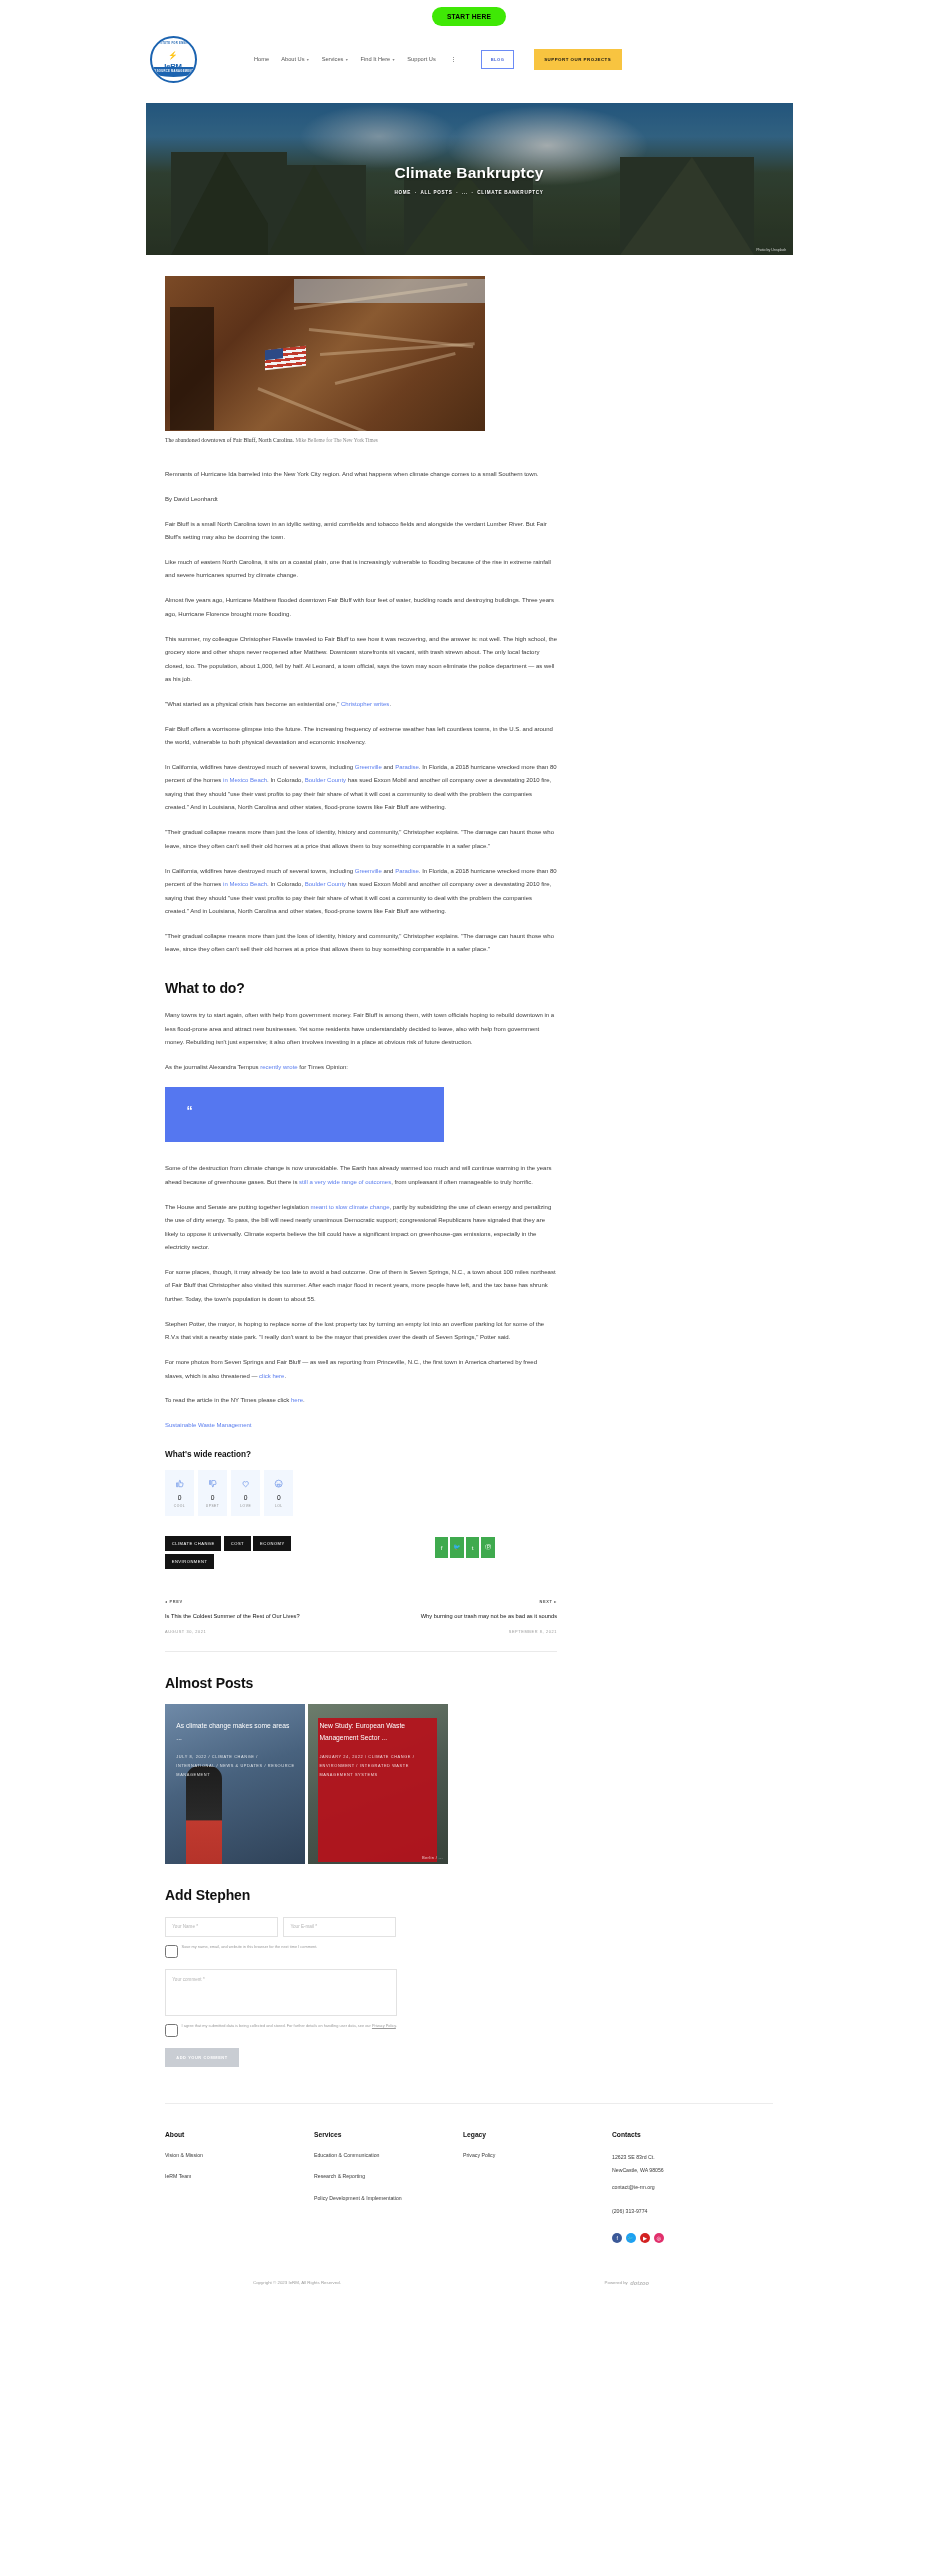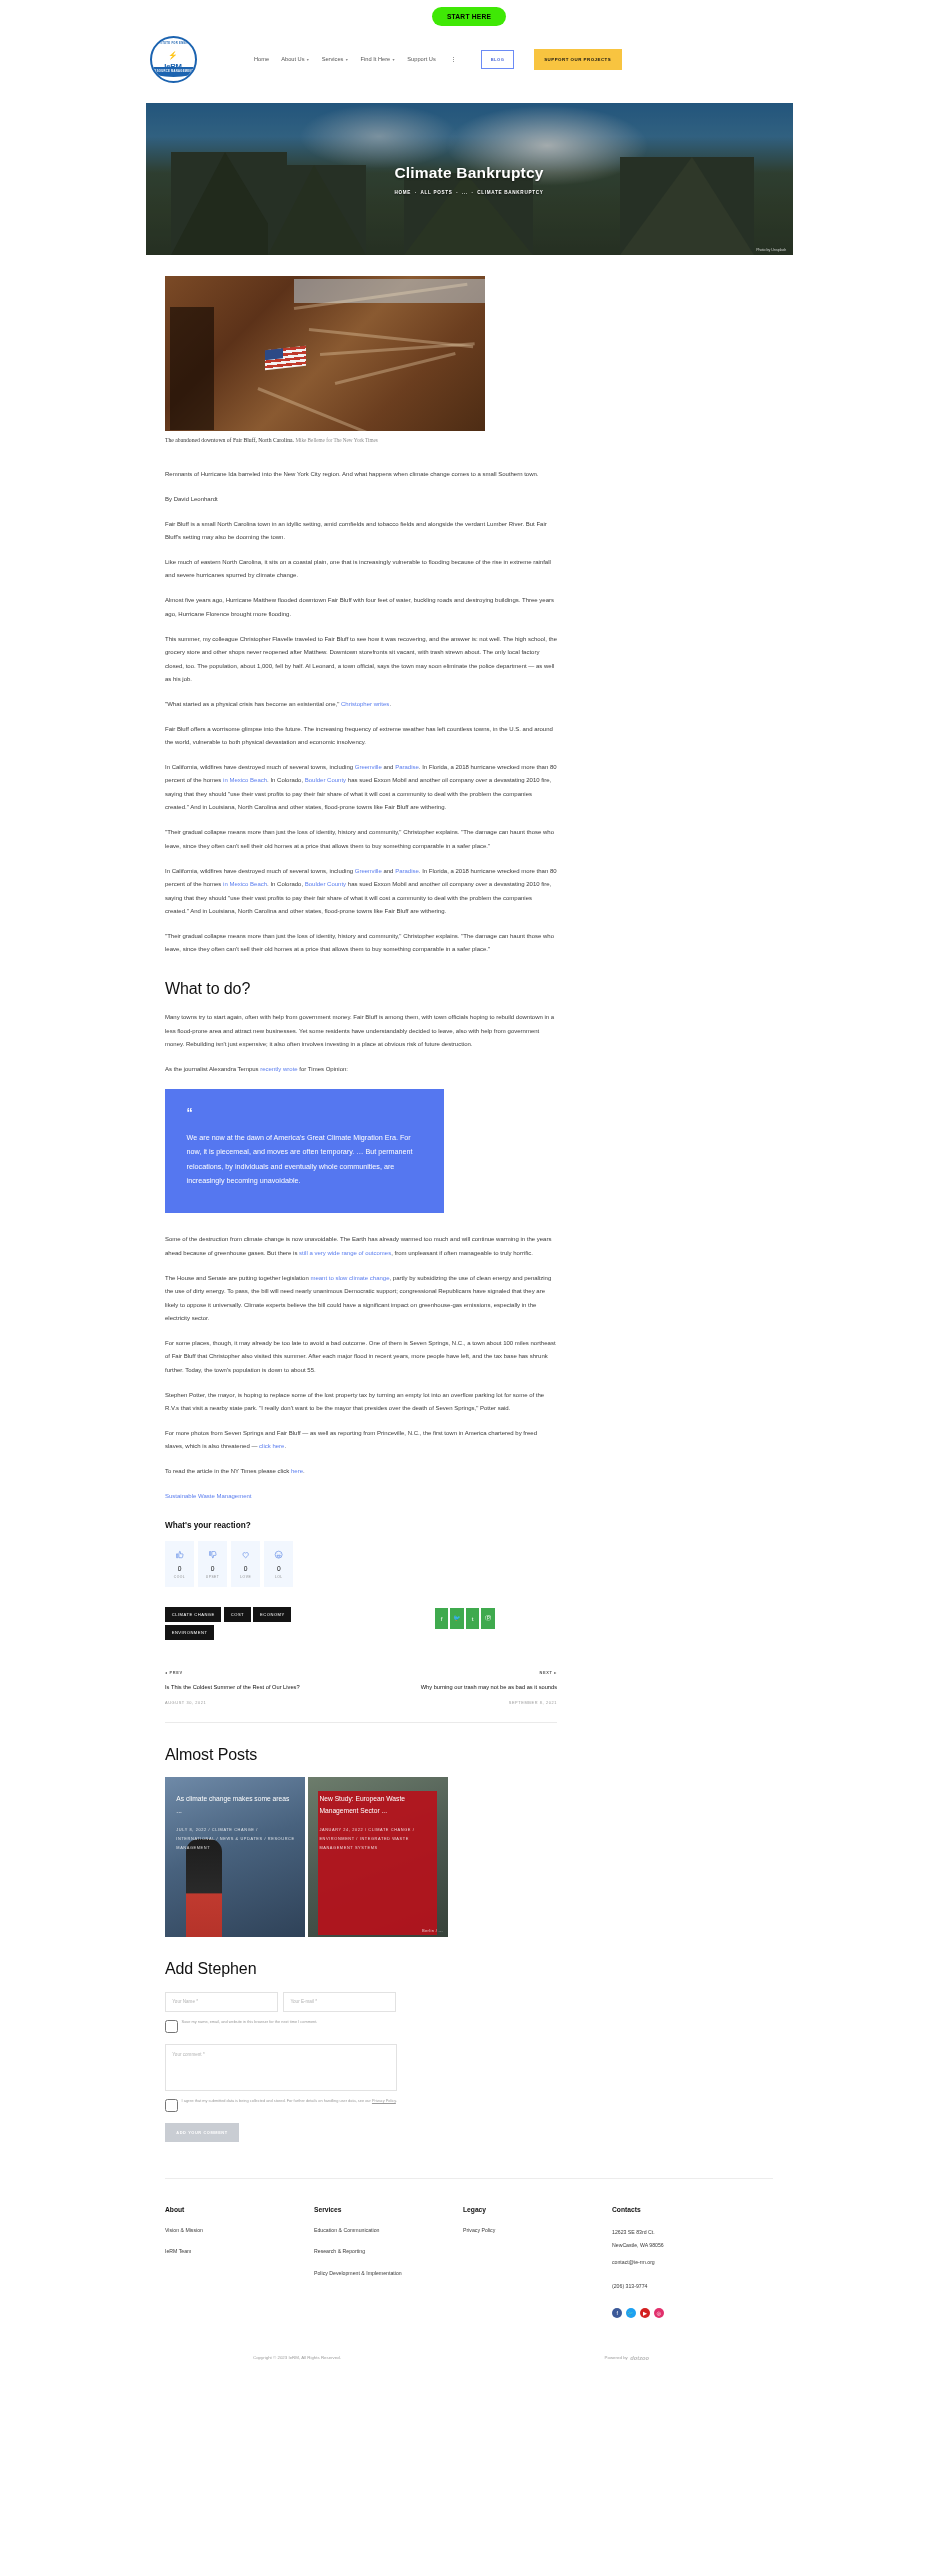--- a/index.html
+++ b/index.html
@@ -111,21 +111,21 @@
   .article-photo .flag:after {
     content:""; position:absolute; left:0; top:0; width:17.5px; height:10.3px; background:#2c4a86;
   }
   .caption { width:320px; margin-top:5.2px; font-family:"Liberation Serif", serif; font-size:5.7px; line-height:1.5; color:#333; }
   .caption .credit { color:#8a8a8a; font-size:5.2px; }
 
   .body-copy { margin-top:23px; }
   .body-copy p { font-size:6px; line-height:2.25; color:#3a3a3a; margin-bottom:11.3px; max-width:392px; }
   .body-copy a, .inline-link { color:#5a7dee; text-decoration:none; }
 
-  .h2 { font-size:16px; font-weight:normal; color:#111; margin:23px 0 13.4px 0; letter-spacing:-0.1px; }
+  .h2 { font-size:14px; font-weight:bold; color:#111; margin:23px 0 13.4px 0; letter-spacing:-0.1px; }
 
   .pullquote {
     background:#5577f0; color:#fff; width:279px; padding:18.5px 20.6px 24px 21.6px; margin:12.4px 0 20.6px 0;
   }
   .pullquote .qmark { font-size:12.4px; font-weight:bold; line-height:1; letter-spacing:-1px; }
   .pullquote .qtext { margin-top:11.3px; font-size:7.2px; line-height:2.0; }
 
   
   .h3 { font-size:8.2px; font-weight:bold; color:#111; margin:17.5px 0 11.3px 0; }
   .reactions { display:flex; gap:4.1px; }
@@ -332,21 +332,20 @@
     <h2 class="h2">What to do?</h2>
 
     <p>Many towns try to start again, often with help from government money. Fair Bluff is among them, with town officials hoping to rebuild downtown in a less flood-prone area and attract new businesses. Yet some residents have understandably decided to leave, also with help from government money. Rebuilding isn't just expensive; it also often involves investing in a place at obvious risk of future destruction.</p>
 
     <p>
       <span>As the journalist Alexandra Tempus </span><a class="inline-link">recently wrote</a><span> for Times Opinion:</span>
     </p>
 
     <blockquote class="pullquote">
       <div class="qmark">“</div>
-      <div class="qtext">We are now at the dawn of America's Great Climate Migration Era. For now, it is piecemeal, and moves are often temporary. … But permanent relocations, by individuals and eventually whole communities, are increasingly becoming unavoidable.</div>
     </blockquote>
 
     <p>
       <span>Some of the destruction from climate change is now unavoidable. The Earth has already warmed too much and will continue warming in the years ahead because of greenhouse gases. But there is </span><a class="inline-link">still a very wide range of outcomes</a><span>, from unpleasant if often manageable to truly horrific.</span>
     </p>
 
     <p>
       <span>The House and Senate are putting together legislation </span><a class="inline-link">meant to slow climate change</a><span>, partly by subsidizing the use of clean energy and penalizing the use of dirty energy. To pass, the bill will need nearly unanimous Democratic support; congressional Republicans have signaled that they are likely to oppose it universally. Climate experts believe the bill could have a significant impact on greenhouse-gas emissions, especially in the electricity sector.</span>
     </p>
 
@@ -360,21 +359,21 @@
     <p>
       <span>To read the article in the NY Times please click </span><a class="inline-link">here</a><span>.</span>
     </p>
 
     <p>
       <a class="inline-link">Sustainable Waste Management</a>
     </p>
   </div>
 
   
-  <h3 class="h3">What's your reaction?</h3>
+  <h3 class="h3">What's wide reaction?</h3>
   <div class="reactions">
     <div class="reaction">
       <span class="rico">
         <svg width="9.3" height="9.3" viewBox="0 0 24 24" fill="none" stroke="#5b86e5" stroke-width="1.6">
             <path d="M7 10v10H4V10h3zm3 10h7.5a2 2 0 0 0 1.95-1.56l1.3-6A2 2 0 0 0 18.8 10H14V5.5a2 2 0 0 0-2-2l-2 6.5V20z"></path>
           </svg>
       </span>
       <span class="rcount">0</span>
       <span class="rlabel">COOL</span>
     </div>

